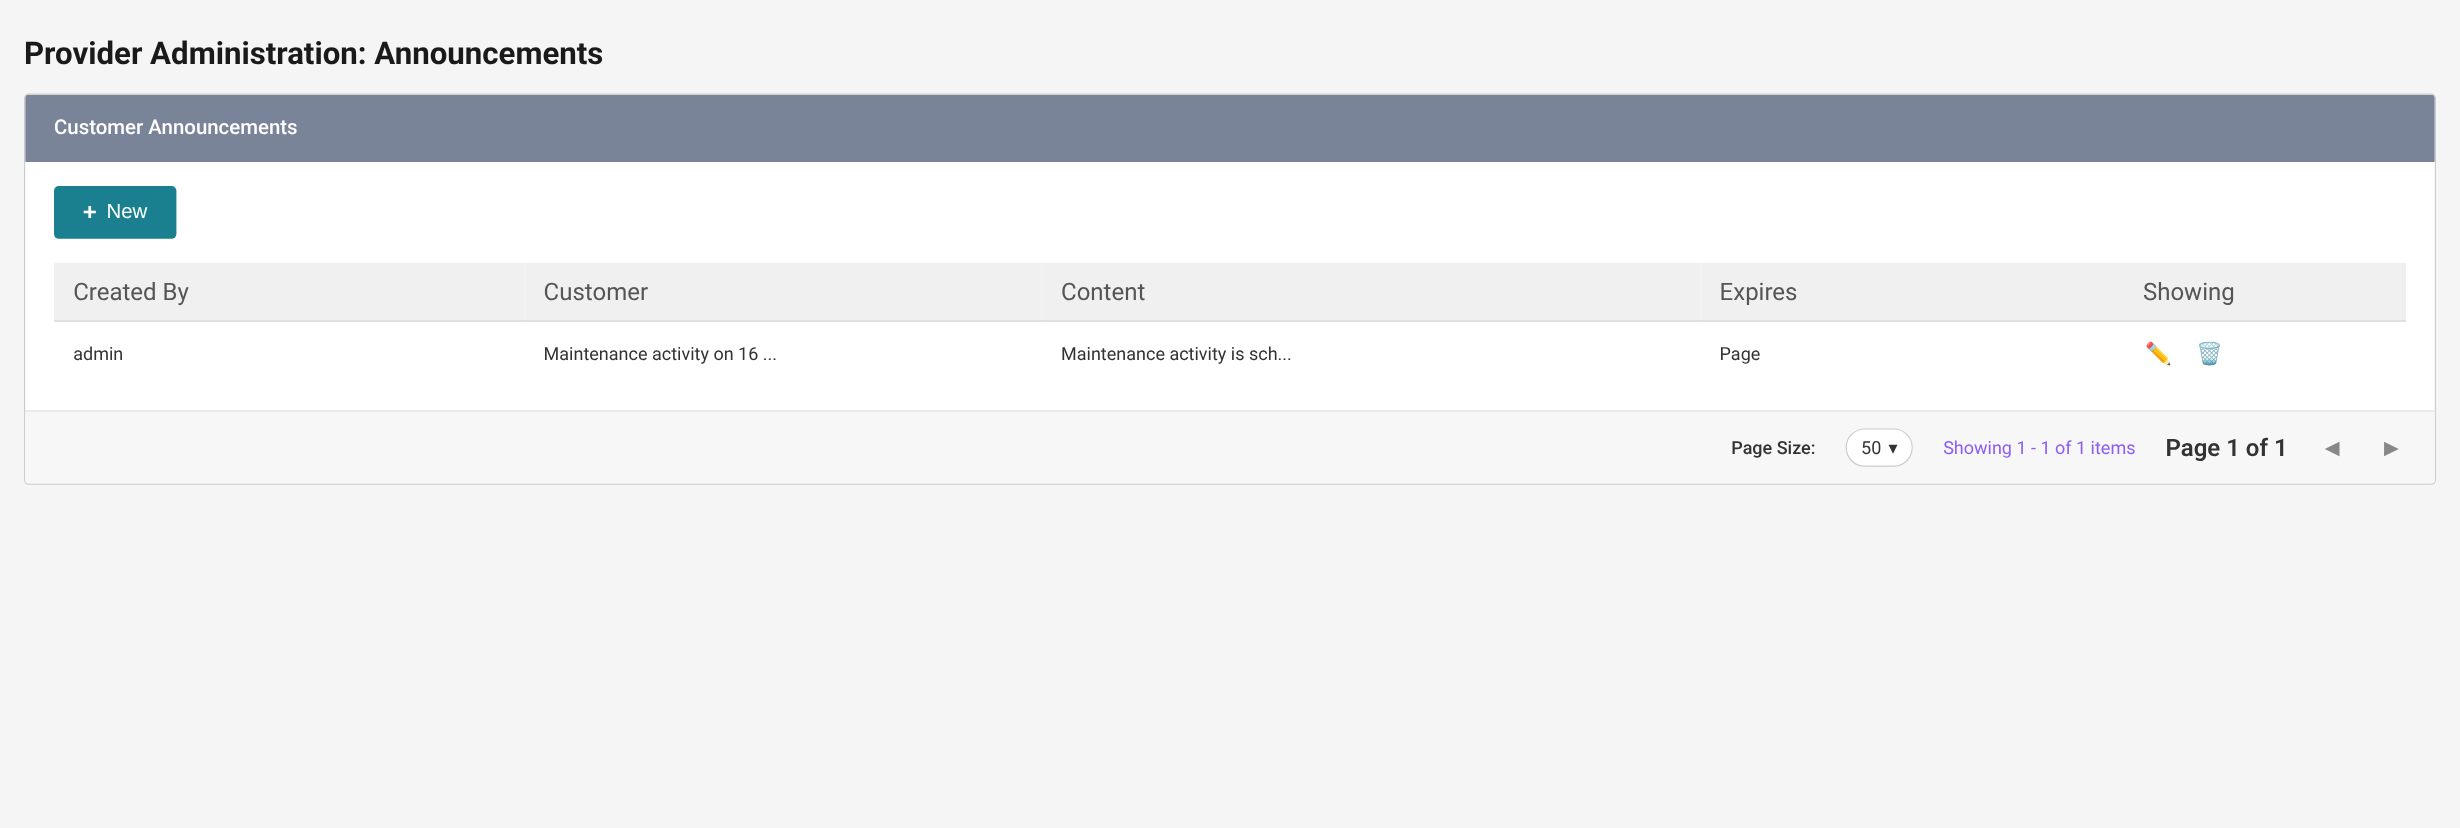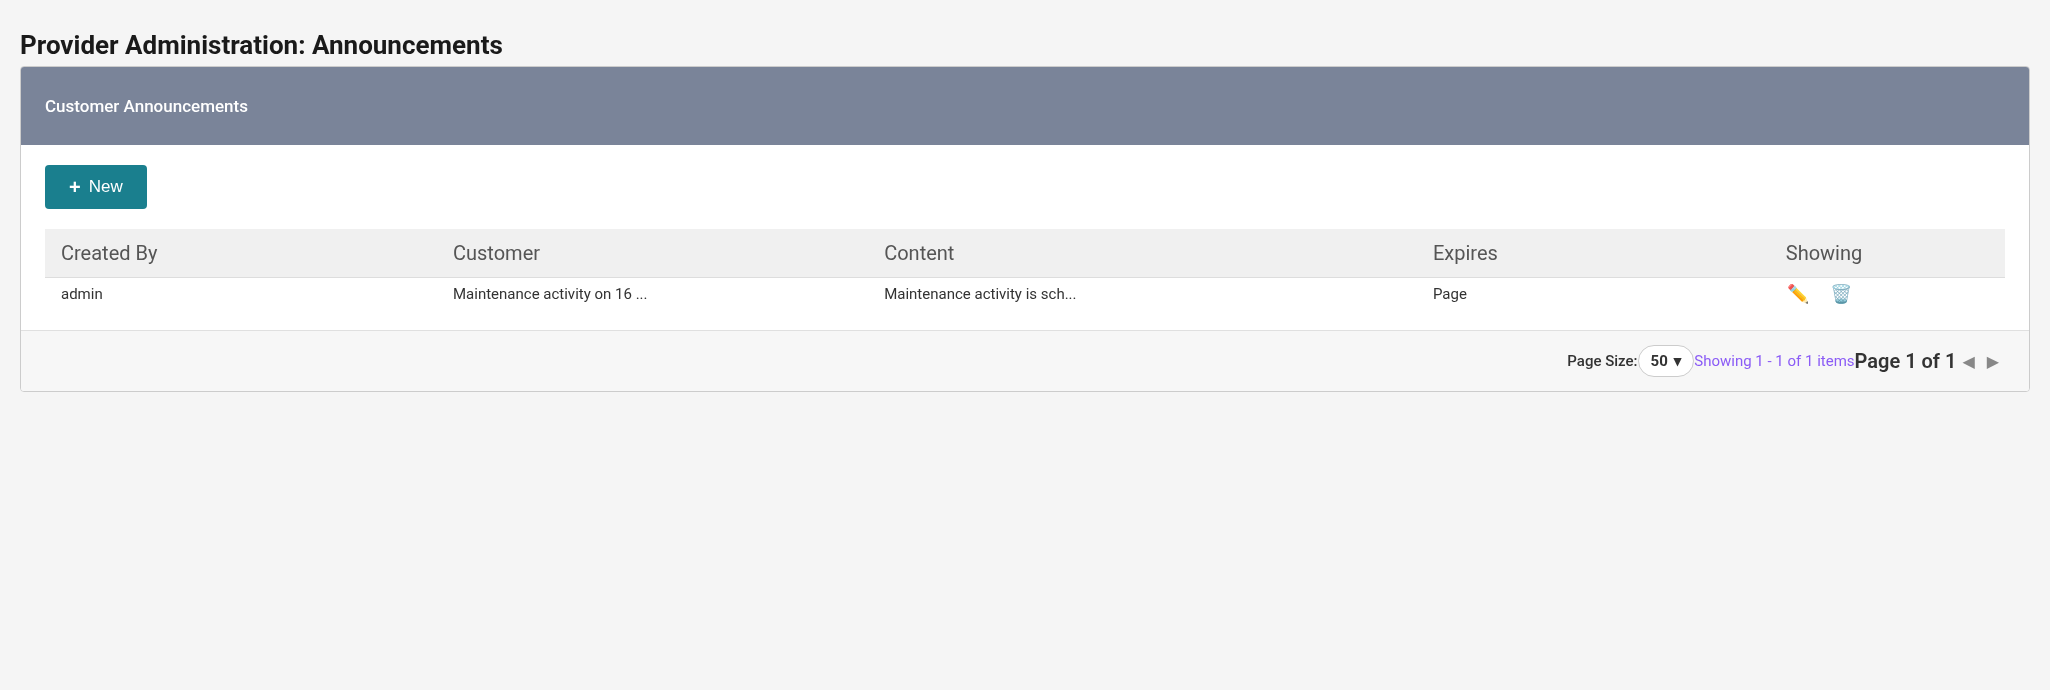--- a/index.html
+++ b/index.html
@@ -6,32 +6,32 @@
     body {
       font-family: -apple-system, BlinkMacSystemFont, "Segoe UI", Roboto, Arial, sans-serif;
       background: #f5f5f5;
       padding: 30px 20px;
       color: #333;
     }
     .page-title {
       font-size: 26px;
       font-weight: bold;
       color: #1a1a1a;
-      margin-bottom: 6px;
+      margin-bottom: 18px;
     }
     .card {
       background: #fff;
       border: 1px solid #ccc;
       border-radius: 4px;
       overflow: hidden;
     }
     .card-header {
       background: #7a8499;
       color: #fff;
-      padding: 29px 24px;
+      padding: 18px 24px;
       font-size: 17px;
       font-weight: 500;
     }
     .card-body {
       padding: 20px 24px;
     }
     .new-button {
       display: inline-flex;
       align-items: center;
       gap: 8px;
@@ -59,21 +59,21 @@
     }
     th {
       text-align: left;
       padding: 12px 16px;
       font-size: 20px;
       font-weight: 400;
       color: #555;
       border-bottom: 1px solid #ddd;
     }
     td {
-      padding: 3px 16px;
+      padding: 14px 16px;
       font-size: 15px;
       color: #333;
       border-bottom: 1px solid #eee;
     }
     tbody tr:last-child td { border-bottom: none; }
     .col-created { width: 20%; }
     .col-subject { width: 22%; }
     .col-content { width: 28%; }
     .col-expires { width: 18%; }
     .col-actions { width: 12%; text-align: left; }
@@ -87,41 +87,40 @@
       color: #1a7f8e;
       font-size: 18px;
       background: none;
       border: none;
       padding: 2px;
     }
     .footer {
       display: flex;
       align-items: center;
       justify-content: flex-end;
-      gap: 0;
+      gap: 25px;
       padding: 14px 24px;
       background: #f7f7f7;
       border-top: 1px solid #e0e0e0;
     }
     .page-size-label {
       font-size: 15px;
       color: #333;
       font-weight: 500;
     }
     .page-size-select {
       display: inline-flex;
       align-items: center;
       gap: 6px;
       border: 1px solid #ccc;
       border-radius: 16px;
       padding: 6px 12px;
       font-size: 15px;
       background: #fff;
       cursor: pointer;
-      font-weight: bold;
     }
     .showing-text {
       font-size: 15px;
       color: #8b5cf6;
     }
     .page-info {
       font-size: 20px;
       font-weight: 600;
       color: #333;
     }

